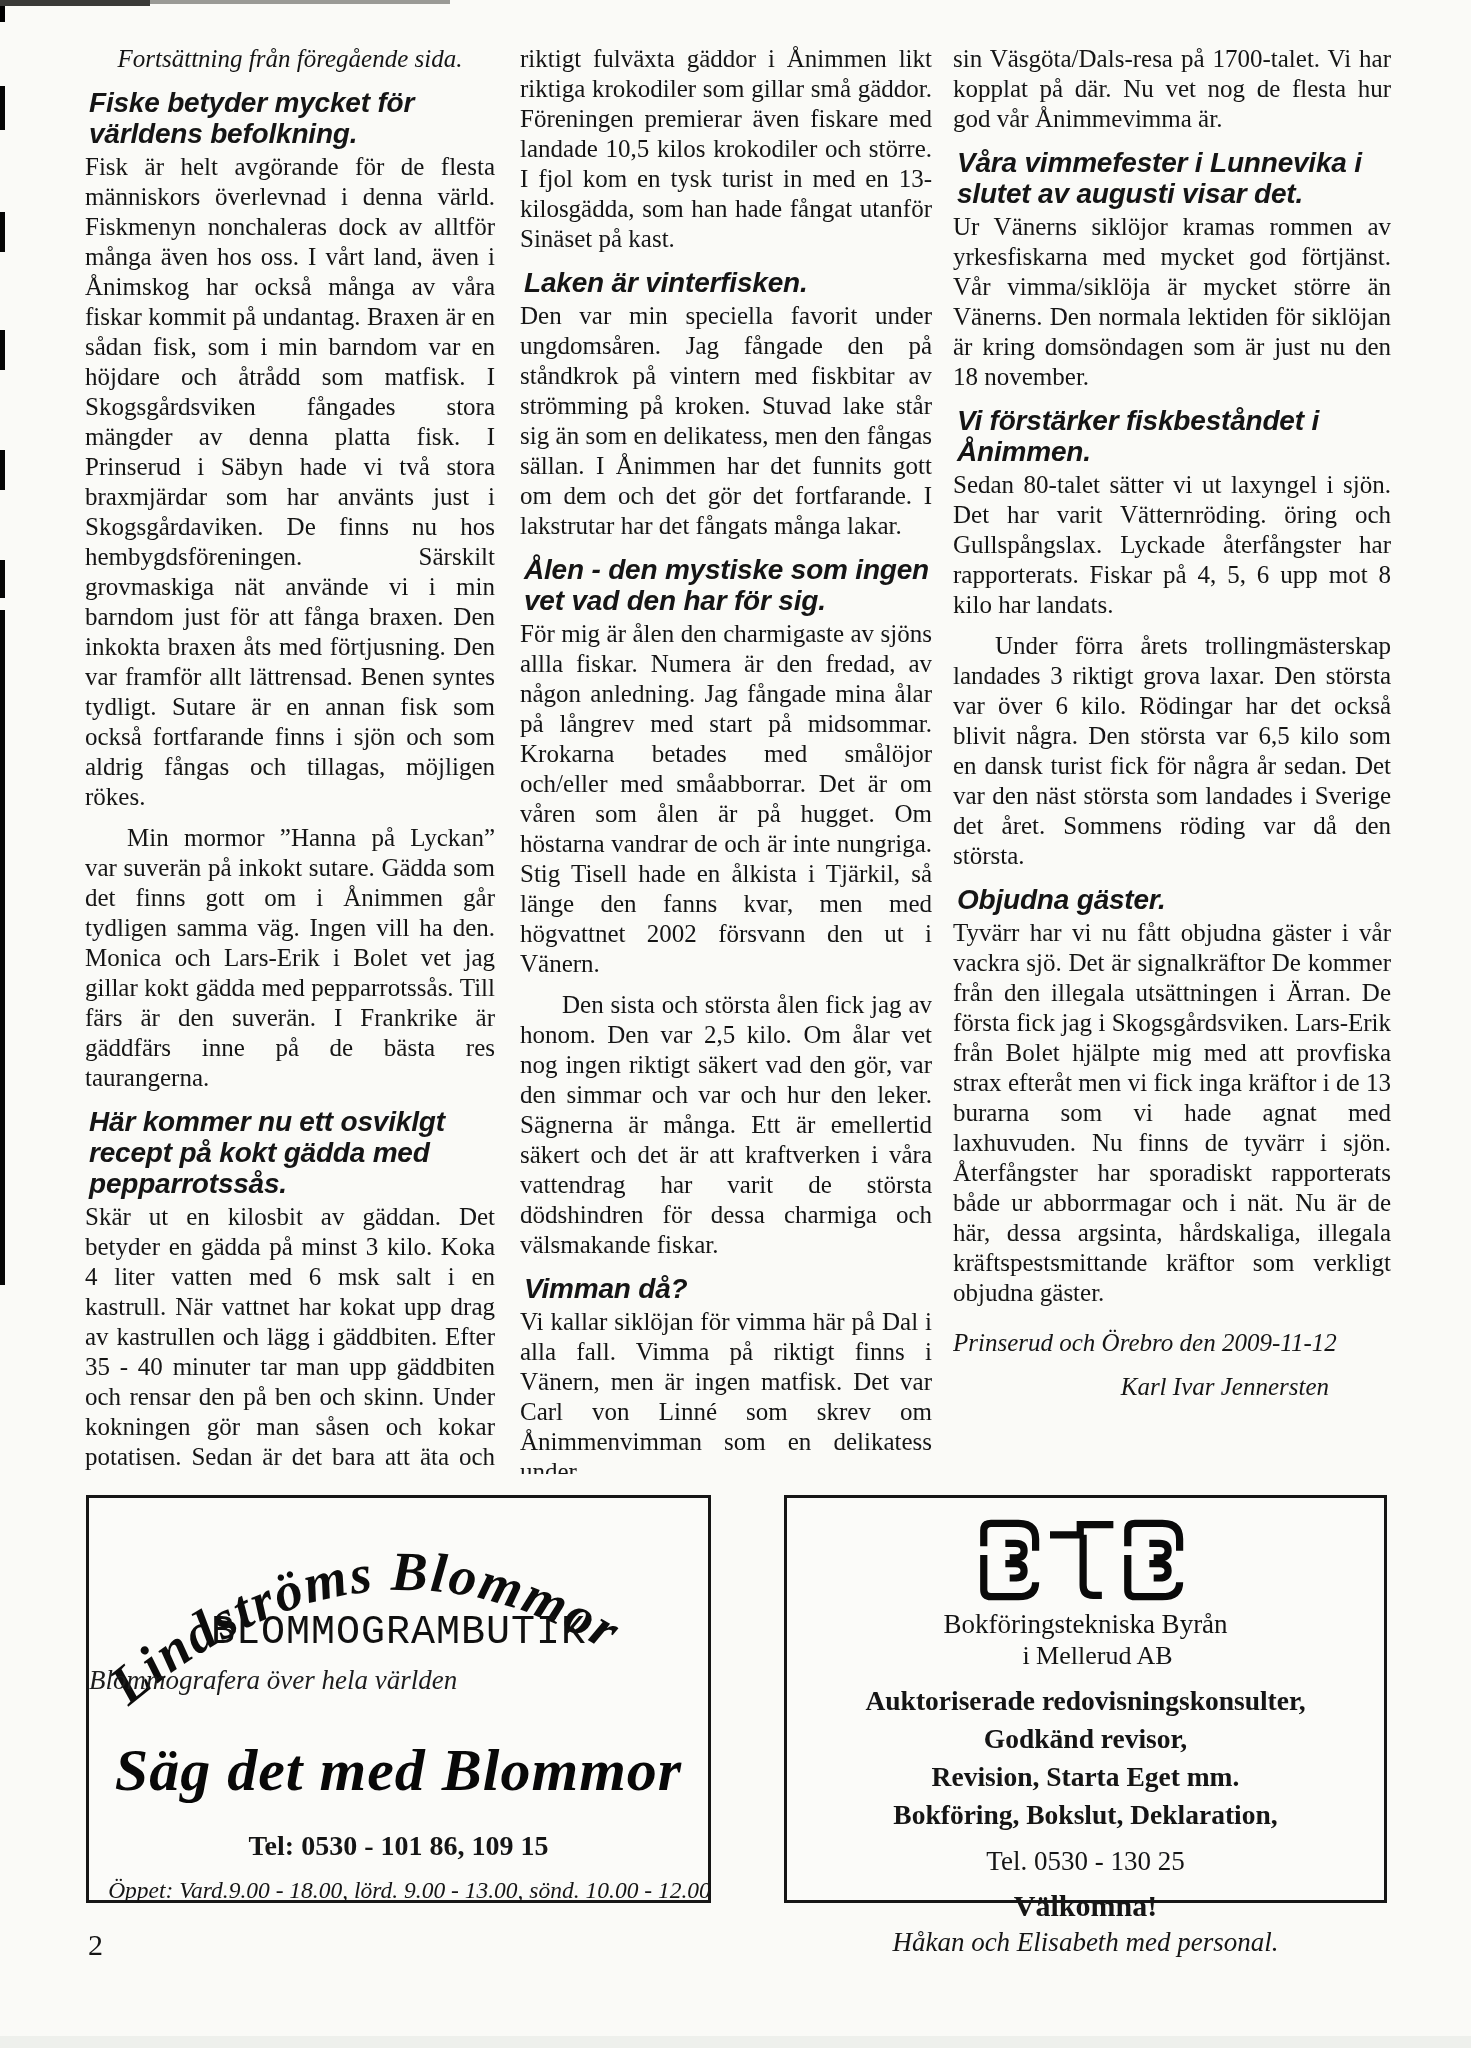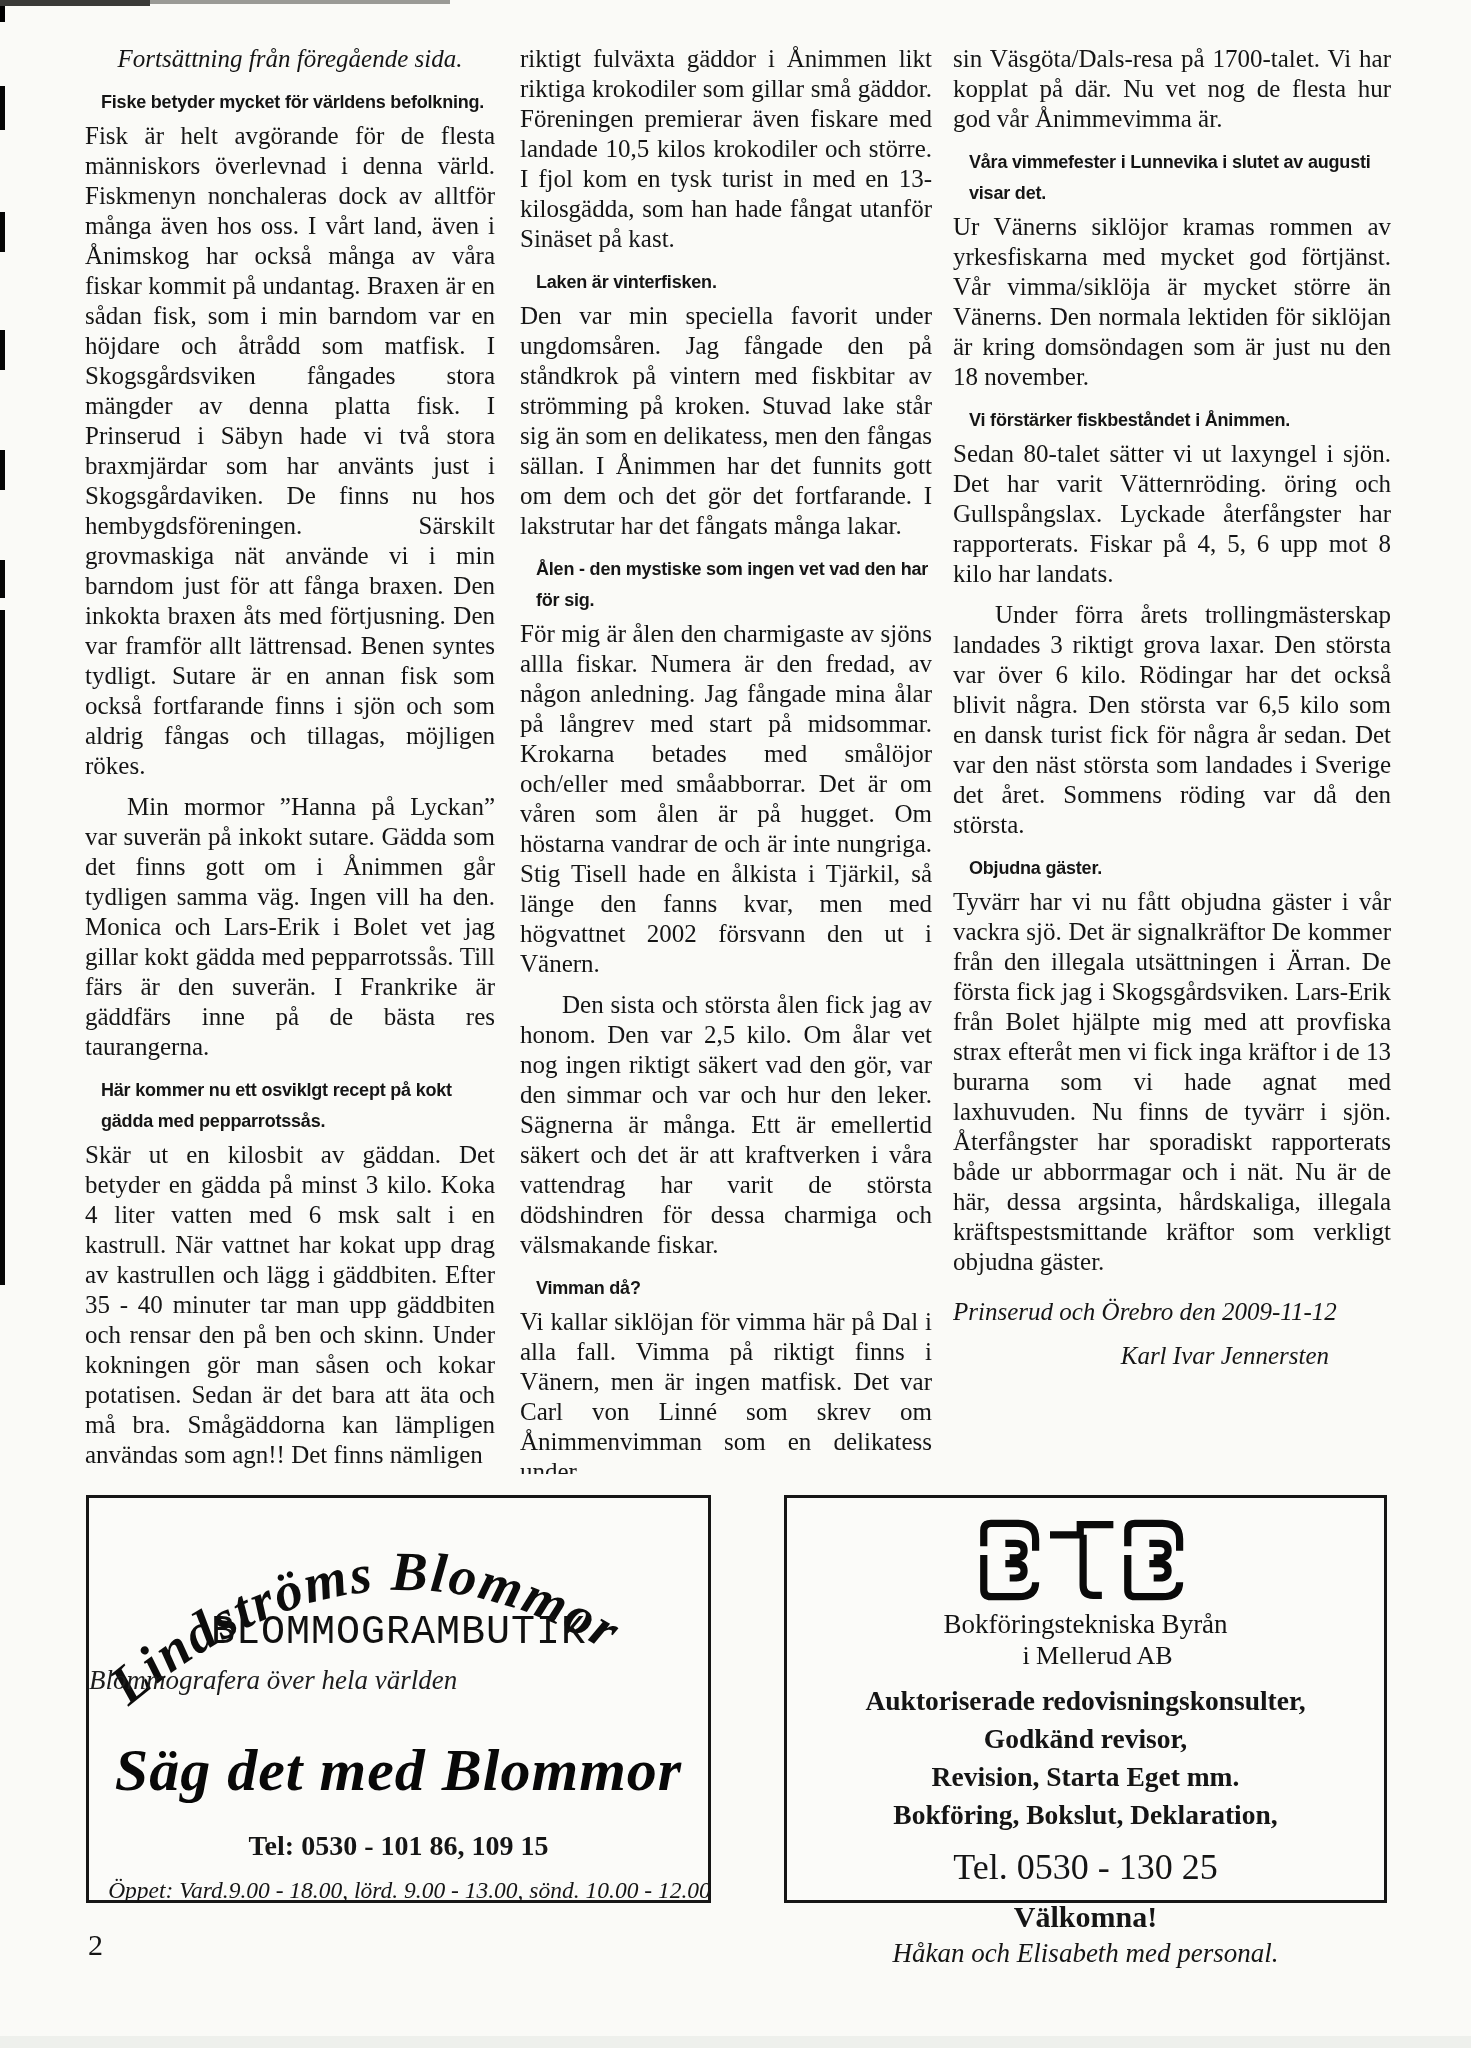--- a/index.html
+++ b/index.html
@@ -16,22 +16,22 @@
   .artifact{position:absolute;}
 
   
   .col{position:absolute;top:44px;max-height:1430px;overflow:hidden;}
   .cont{
     margin:0 0 12px 0;text-align:center;
     font-style:italic;font-size:25px;line-height:30px;
   }
   .col h3{
     font-family:"Liberation Sans", sans-serif;
-    font-weight:bold;font-size:18px;line-height:31px;
-    margin:13px 0 3px 16px;letter-spacing:-0.2px;
+    font-weight:bold;font-size:28px;line-height:31px;
+    margin:13px 0 3px 4px;letter-spacing:-0.2px;font-style:italic;
   }
   .col p.body{
     margin:0;font-size:25px;line-height:30px;
     text-align:justify;text-justify:inter-word;
   }
   .col p.indent{margin-top:11px;text-indent:42px;}
   .sig{margin:20px 0 0 0;font-style:italic;font-size:25px;line-height:30px;text-align:left;}
   .sig2{margin:14px 0 0 0;font-style:italic;font-size:25px;line-height:30px;text-align:right;padding-right:62px;}
 
   
@@ -59,21 +59,21 @@
   .ad-hours{
     position:absolute;top:379px;left:0;width:100%;text-align:center;
     font-style:italic;font-size:23.5px;margin-left:11px;
   }
 
   .ad-right .inner{width:100%;text-align:center;}
   .btb-logo{display:block;margin:16px auto 2px auto;}
   .btb-name1{font-size:27px;line-height:32px;color:#131313;}
   .btb-name2{font-size:26px;line-height:32px;color:#131313;padding-left:24px;}
   .btb-services{margin-top:10px;font-weight:bold;font-size:27.5px;line-height:38px;}
-  .btb-tel{margin-top:12px;font-size:36px;}
+  .btb-tel{margin-top:12px;font-size:27px;}
   .btb-welcome{margin-top:12px;font-weight:bold;font-size:30px;}
   .btb-signoff{margin-top:4px;font-style:italic;font-size:27px;}
 
   .pagenum{position:absolute;left:88px;top:1928px;font-size:30px;}
 </style>
 </head>
 <body>
 
 <div class="page">
 

